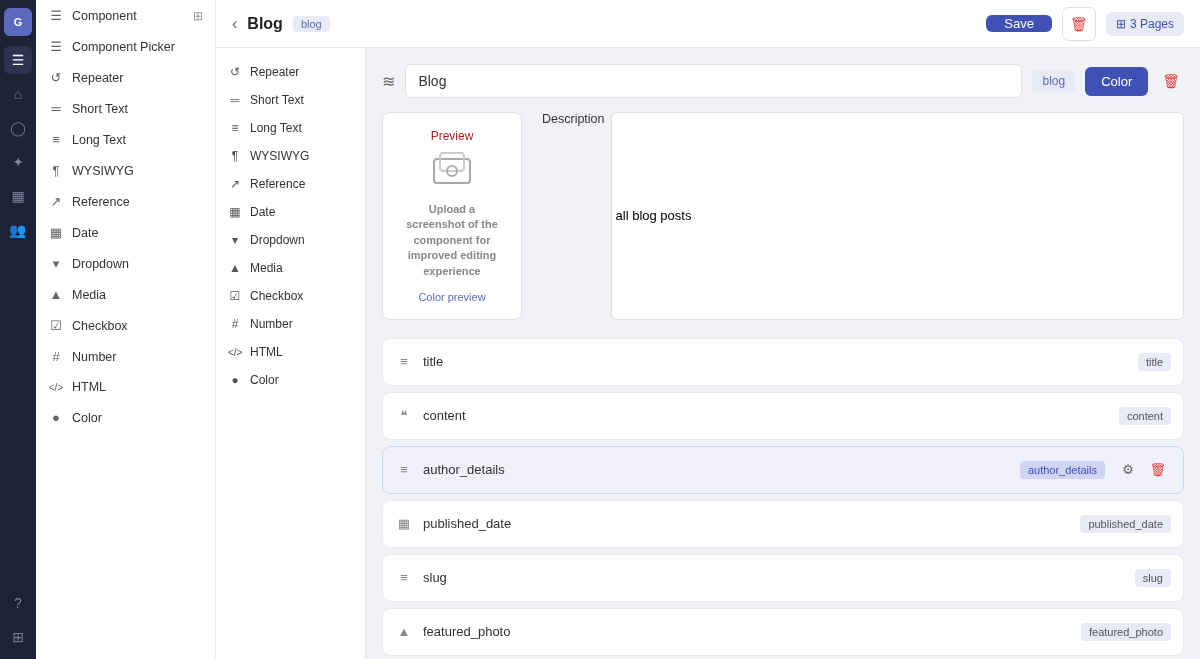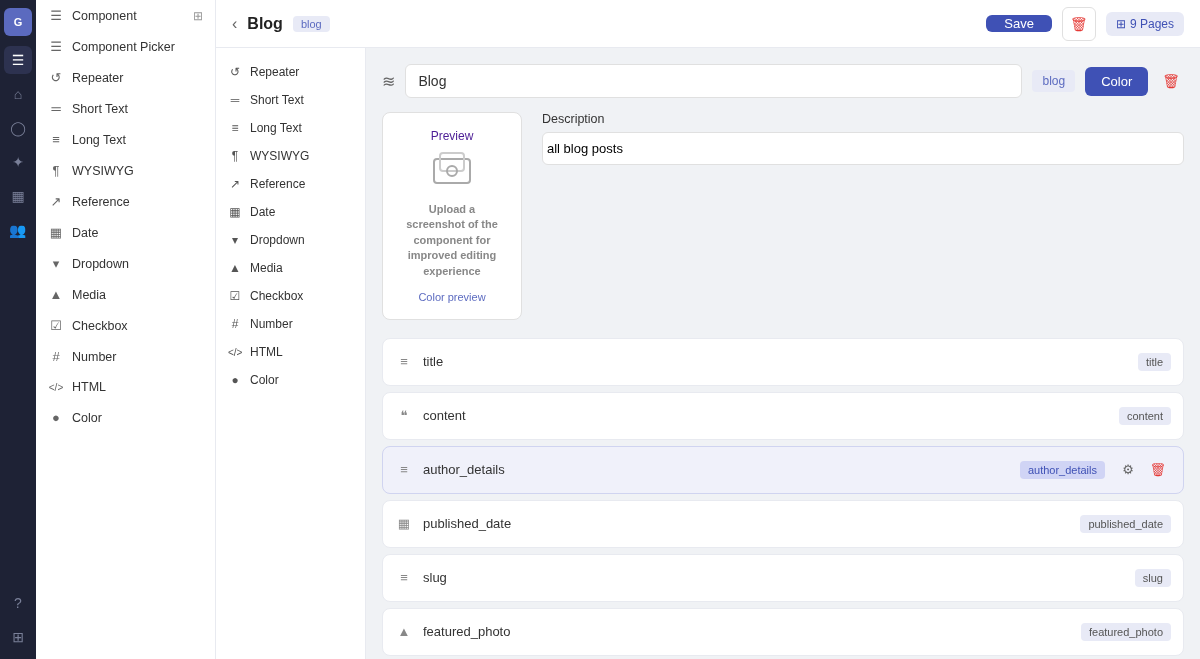--- a/index.html
+++ b/index.html
@@ -224,38 +224,38 @@
       background: #fff;
       display: flex;
       flex-direction: column;
       align-items: center;
       justify-content: center;
       padding: 16px;
       gap: 8px;
     }
     .preview-label {
       font-size: 12px;
-      color: #4c1d95;
+      color: #b91c1c;
       text-align: center;
     }
     .preview-upload-text {
       font-size: 11px;
       color: #888;
       text-align: center;
       line-height: 1.4;
       font-weight: bold;
     }
     .preview-icon {
       font-size: 28px;
       color: #aaa;
     }
     .desc-section {
       flex: 1;
       display: flex;
-      flex-direction: column;
+      flex-direction: row;
       gap: 6px;
     }
     .desc-label {
       font-size: 12.5px;
       color: #333;
       font-weight: 500;
     }
     .desc-input {
       border: 1px solid #e0e0e0;
       border-radius: 6px;
@@ -405,21 +405,21 @@
     <span class="topbar-back">‹</span>
     <span class="topbar-title">Blog</span>
     <span class="topbar-tag">blog</span>
     <div class="topbar-spacer"></div>
     <button class="btn-save">Save</button>
     <button class="btn-delete-top">
       <span>🗑</span>
     </button>
     <div class="pages-badge">
       <span>⊞</span>
-      <span>9 Pages</span>
+      <span>3 Pages</span>
     </div>
   </div>
 
   <div class="content-area">
 
     <div class="component-list">
       <div class="comp-item">
         <span class="icon">↺</span>
         <span>Repeater</span>
       </div>

